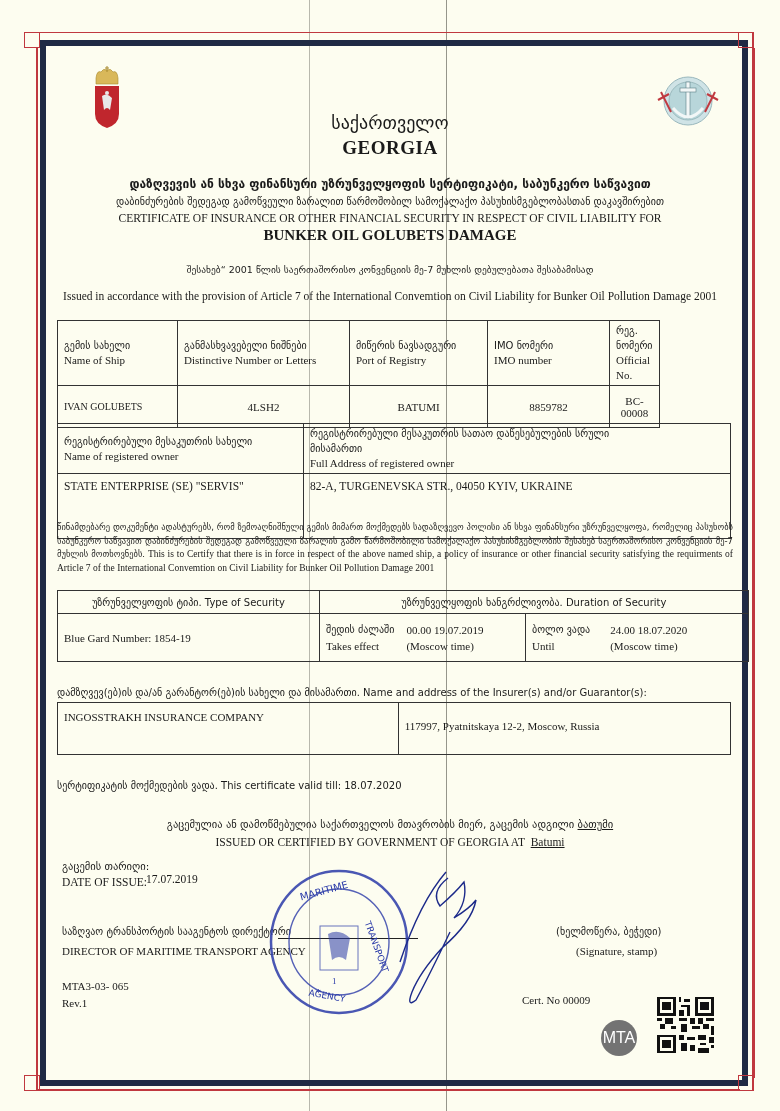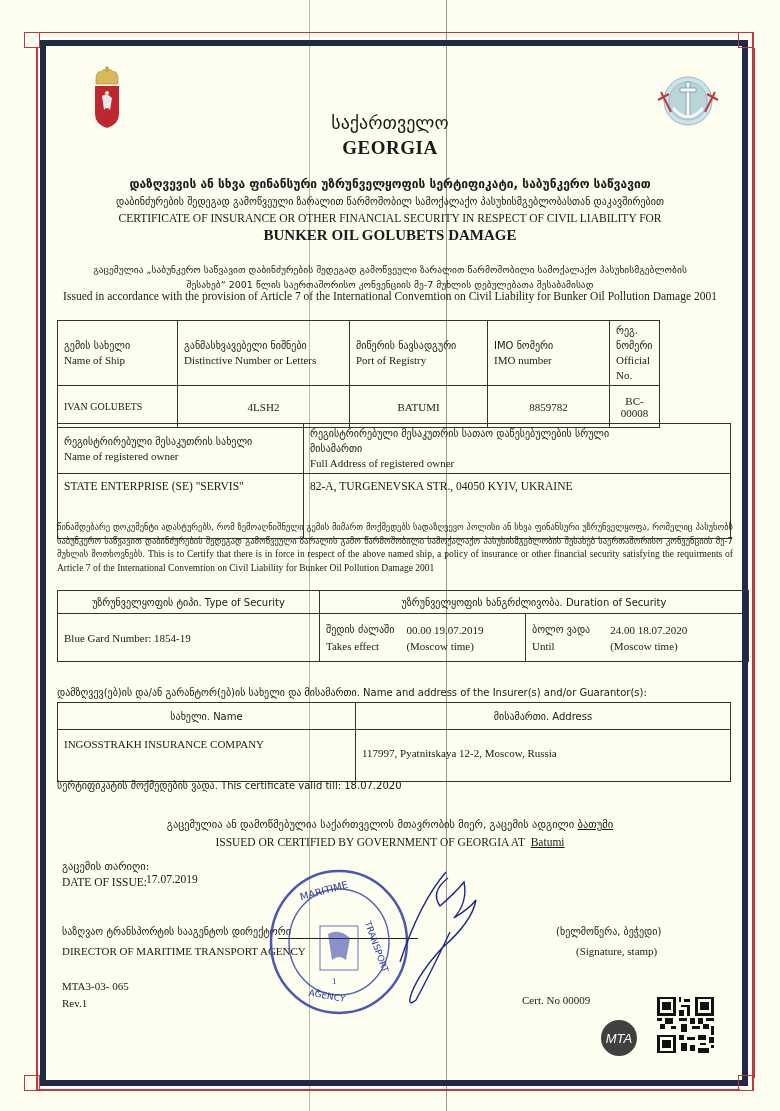--- a/index.html
+++ b/index.html
@@ -62,21 +62,21 @@
   .doi-ge { left: 62px; top: 860px; font-size: 10.5px; }
   .doi-en { left: 62px; top: 876px; font-size: 11.5px; }
   .doi-val { left: 146px; top: 873px; font-size: 11.5px; }
   .dir-ge { left: 62px; top: 926px; font-size: 10px; }
   .dir-en { left: 62px; top: 945px; font-size: 11px; }
   .sig-line { left: 278px; top: 938px; width: 140px; height: 1px; background: #222; }
   .sig-ge { left: 556px; top: 926px; font-size: 10px; }
   .sig-en { left: 576px; top: 945px; font-size: 11px; }
   .form-code { left: 62px; top: 978px; font-size: 11px; line-height: 17px; }
   .cert-no { left: 522px; top: 994px; font-size: 11px; }
-  .mta-logo { left: 601px; top: 1020px; width: 36px; height: 36px; border-radius: 50%; background: #404040; color: #fff; font-family: "Liberation Sans", sans-serif; font-size: 13px; display: flex; align-items: center; justify-content: center; font-style: italic; }
+  .mta-logo { left: 601px; top: 1020px; width: 36px; height: 36px; border-radius: 50%; background: #737373; color: #fff; font-family: "Liberation Sans", sans-serif; font-size: 16px; display: flex; align-items: center; justify-content: center; }
   .qr { left: 657px; top: 995px; width: 57px; height: 60px; }
   .stamp { left: 268px; top: 868px; width: 142px; height: 148px; }
   .signature { left: 360px; top: 862px; width: 120px; height: 150px; }
 </style>
 </head>
 <body>
 
 <div class="fold f1"></div>
 <div class="fold f2"></div>
 
@@ -113,21 +113,20 @@
   <line x1="63" y1="28" x2="52" y2="22" stroke="#c0383f" stroke-width="2"></line>
 </svg>
 
 <div class="abs center title-ge ge">საქართველო</div>
 <div class="abs center title-en">GEORGIA</div>
 <div class="abs center cert-ge1 ge">დაზღვევის ან სხვა ფინანსური უზრუნველყოფის სერტიფიკატი, საბუნკერო საწვავით</div>
 <div class="abs center cert-ge2 ge">დაბინძურების შედეგად გამოწვეული ზარალით წარმოშობილ სამოქალაქო პასუხისმგებლობასთან დაკავშირებით</div>
 <div class="abs center cert-en1">CERTIFICATE OF INSURANCE OR OTHER FINANCIAL SECURITY IN RESPECT OF CIVIL LIABILITY FOR</div>
 <div class="abs center cert-en2">BUNKER OIL GOLUBETS DAMAGE</div>
 <div class="abs center issued-ge ge">
-  <div>გაცემულია „საბუნკერო საწვავით დაბინძურების შედეგად გამოწვეული ზარალით წარმოშობილი სამოქალაქო პასუხისმგებლობის</div>
   <div>შესახებ“ 2001 წლის საერთაშორისო კონვენციის მე-7 მუხლის დებულებათა შესაბამისად</div>
 </div>
 <div class="abs center issued-en">Issued in accordance with the provision of Article 7 of the International Convemtion on Civil Liability for Bunker Oil Pollution Damage 2001</div>
 
 <table class="grid t1">
   <tbody>
       <tr class="h">
     <td style="width:120px">
           <div class="ge" style="font-size:10px">გემის სახელი</div>
           <div>Name of Ship</div>
@@ -216,24 +215,20 @@
       </div>
     </td>
   </tr>
 </tbody>
   </table>
 
 <div class="abs" style="left:57px;top:686px;font-size:11px"><span class="ge" style="font-size:10px">დამზღვევ(ებ)ის და/ან გარანტორ(ებ)ის სახელი და მისამართი. Name and address of the Insurer(s) and/or Guarantor(s):</span></div>
 
 <table class="grid t4">
   <tbody>
-      <tr class="h">
-    <td class="center" style="width:298px"><span class="ge" style="font-size:10px">სახელი. Name</span></td>
-    <td class="center"><span class="ge" style="font-size:10px">მისამართი. Address</span></td>
-  </tr>
   <tr class="v">
     <td style="vertical-align:top;padding-top:8px">INGOSSTRAKH INSURANCE COMPANY</td>
     <td style="vertical-align:bottom;padding-bottom:22px">117997, Pyatnitskaya 12-2, Moscow, Russia</td>
   </tr>
 </tbody>
   </table>
 
 <div class="abs valid ge" style="font-size:10px">სერტიფიკატის მოქმედების ვადა. This certificate valid till: 18.07.2020</div>
 
 <div class="abs center issued-by-ge ge">

